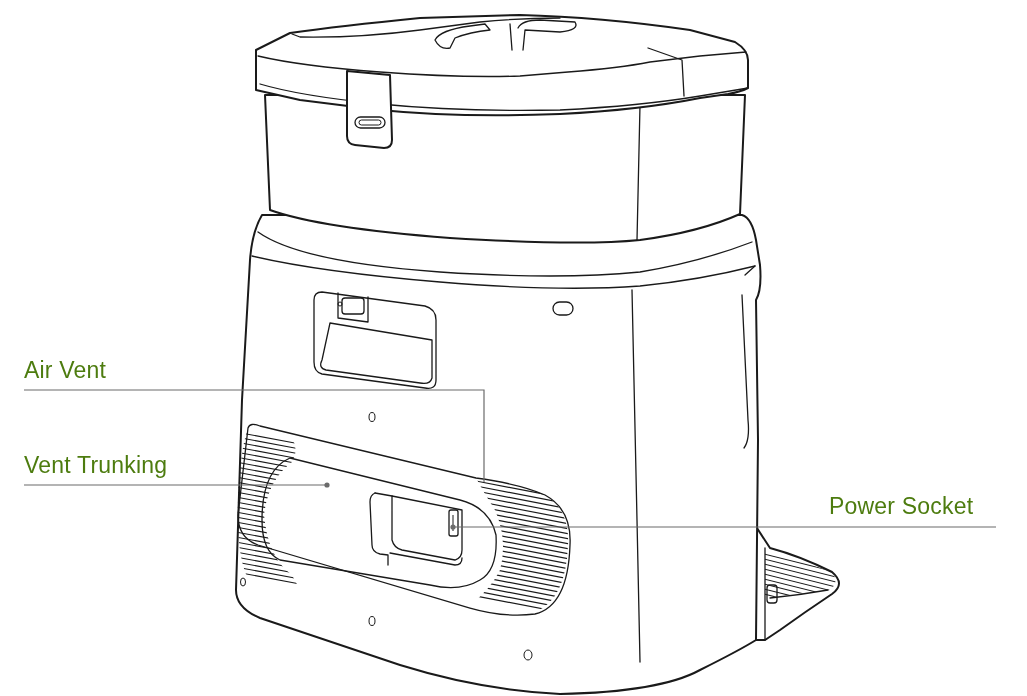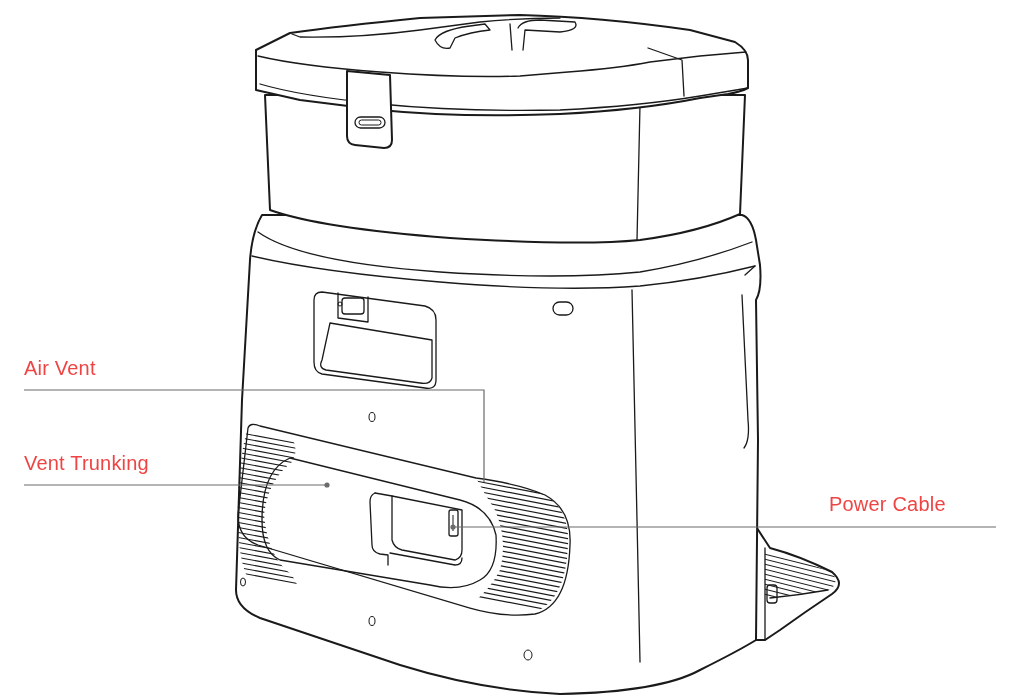--- a/index.html
+++ b/index.html
@@ -4,21 +4,21 @@
 <style>
   html,body{margin:0;padding:0;background:#ffffff;}
   body{width:1027px;height:696px;position:relative;overflow:hidden;font-family:"Liberation Sans",sans-serif;}
   #diagram{position:absolute;left:0;top:0;}
   .ol{fill:#fff;stroke:#1a1a1a;stroke-width:2;stroke-linejoin:round;stroke-linecap:round;}
   .ln{fill:none;stroke:#1a1a1a;stroke-width:1.3;stroke-linejoin:round;stroke-linecap:round;}
   .thin{fill:none;stroke:#1a1a1a;stroke-width:1;}
   .vent{fill:none;stroke:#1a1a1a;stroke-width:1.1;}
   .leader{fill:none;stroke:#6b6b6b;stroke-width:1.2;}
   .dot{fill:#6b6b6b;}
-  .label{position:absolute;font-size:20px;color:#ef4444;letter-spacing:0.2px;white-space:nowrap;}
+  .label{position:absolute;font-size:23px;color:#4d7c0f;letter-spacing:0.2px;white-space:nowrap;}
 </style>
 </head>
 <body>
 
 <svg id="diagram" width="1027" height="696" viewBox="0 0 1027 696" xmlns="http://www.w3.org/2000/svg">
   <defs>
     <clipPath id="ventL">
       <path d="M248 428 L290 436 Q300 448 292 462 Q268 480 264 515 Q268 558 292 575 L300 590 L250 582 Q236 560 238 500 Q240 450 248 428 Z"></path>
     </clipPath>
     <clipPath id="ventR">
@@ -173,13 +173,13 @@
     <circle class="dot" cx="327" cy="485" r="2.6"></circle>
   </g>
   <g>
     <line class="leader" x1="453" y1="527" x2="996" y2="527"></line>
     <circle class="dot" cx="453" cy="527" r="2.6"></circle>
   </g>
 </svg>
 
 <div class="label" style="left:24px;top:357px;">Air Vent</div>
 <div class="label" style="left:24px;top:452px;">Vent Trunking</div>
-<div class="label" style="left:829px;top:493px;">Power Cable</div>
+<div class="label" style="left:829px;top:493px;">Power Socket</div>
 
 </body></html>

